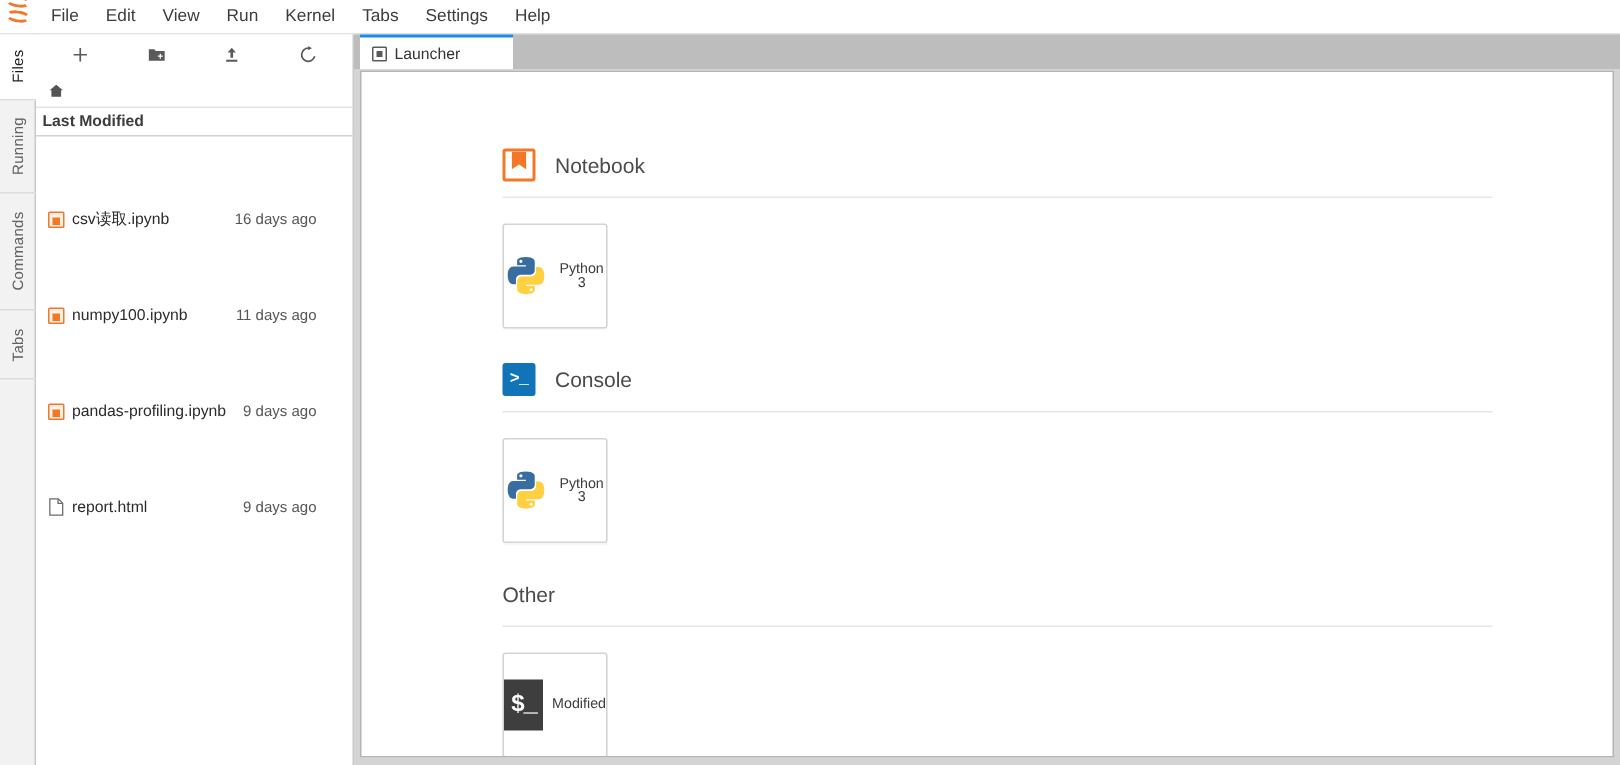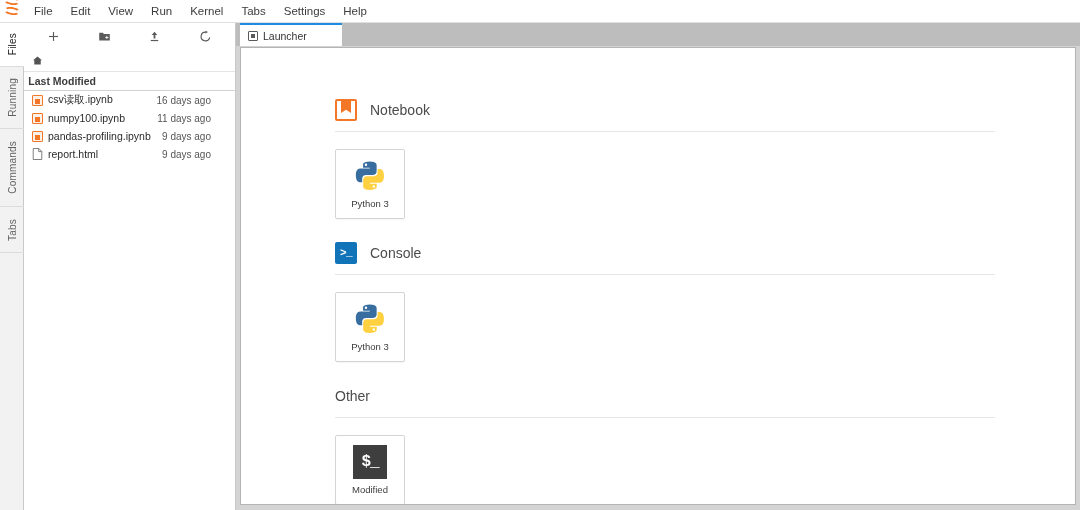--- a/index.html
+++ b/index.html
@@ -133,20 +133,21 @@
     padding-right: 8px;
     cursor: pointer;
   }
 
   .fp-row {
     display: flex; align-items: center;
     height: 18px;
     font-size: 10.5px;
     color: #2b2b2b;
     cursor: pointer;
+    margin-top: 46px;
   }
   .fp-name {
     flex: 1 1 auto;
     display: flex; align-items: center;
     gap: 5px;
     padding-left: 8px;
     overflow: hidden; white-space: nowrap;
   }
   .fp-mod {
     flex: 0 0 80px;
@@ -277,21 +278,21 @@
     display: flex;
     gap: 13px;
     margin-top: 17px;
     margin-bottom: 22px;
   }
   .card {
     width: 70px; height: 70px;
     border: 1px solid #d4d4d4;
     background: #fff;
     border-radius: 2px;
-    display: flex; flex-direction: column;
+    display: flex; flex-direction: row;
     align-items: center; justify-content: center;
     gap: 6px;
     cursor: pointer;
     box-shadow: 0 1px 1px rgba(0,0,0,0.04);
   }
   .card-label {
     font-size: 9.5px;
     color: #3c3c3c;
     text-align: center;
     line-height: 1;

